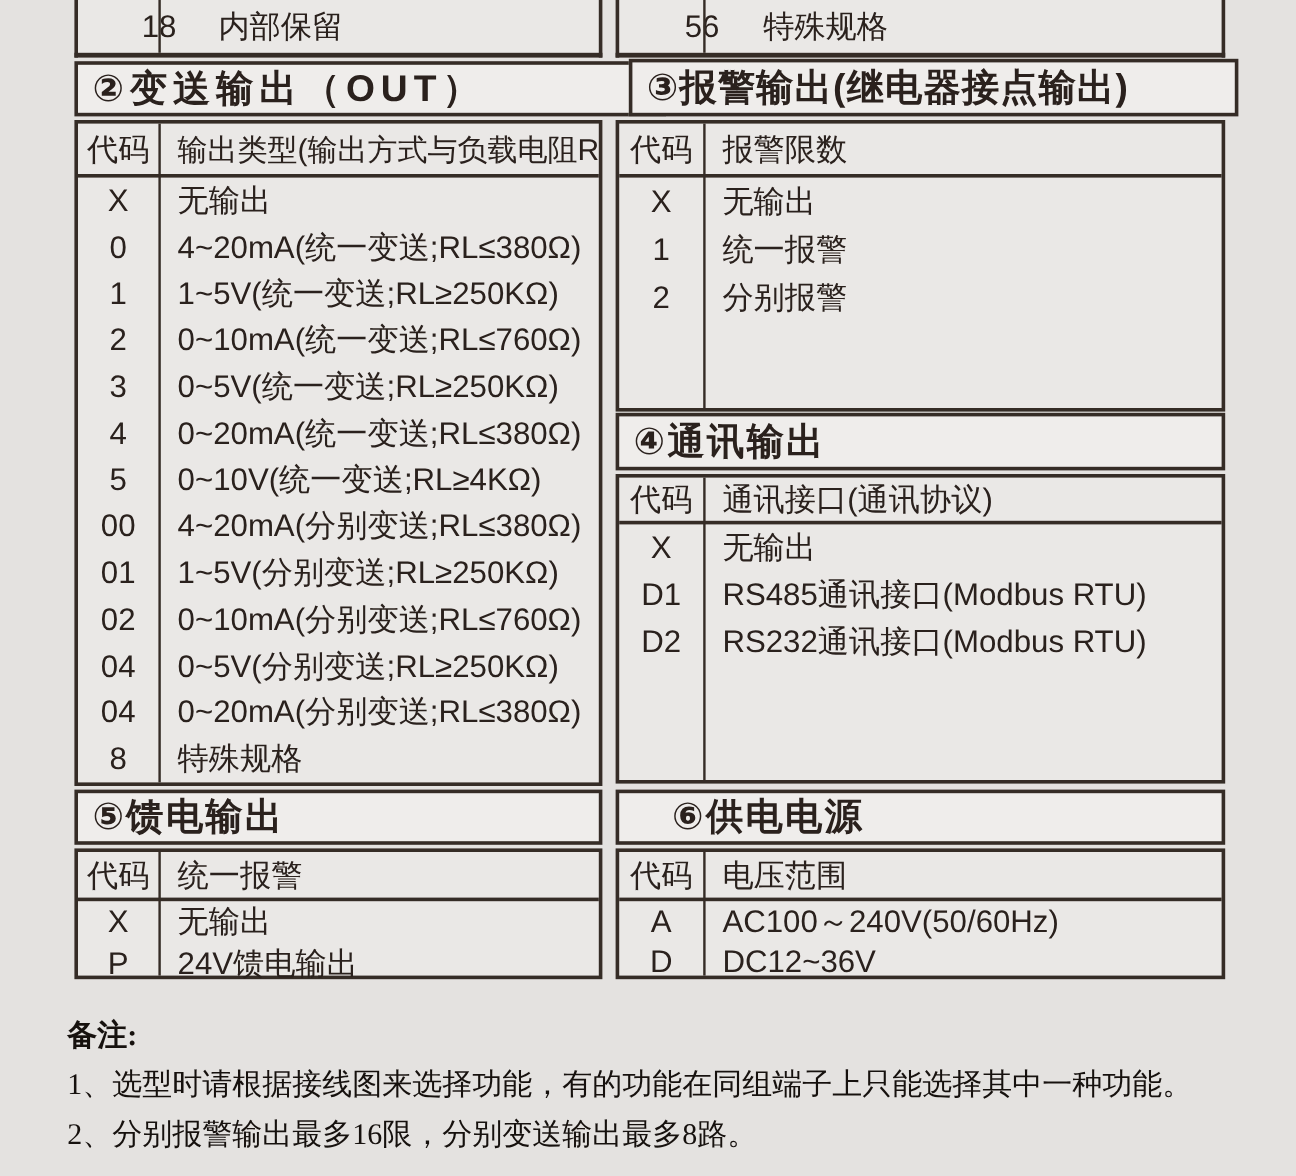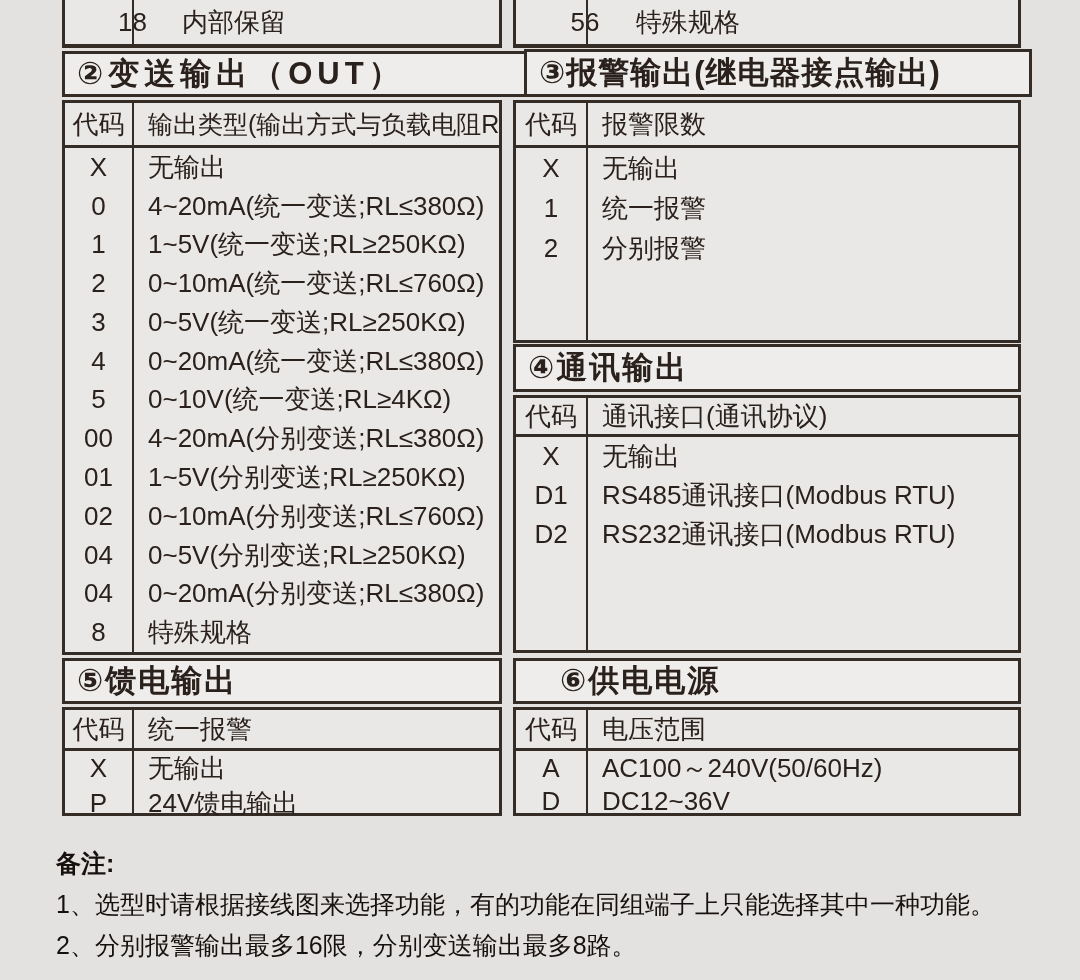--- a/index.html
+++ b/index.html
@@ -70,21 +70,21 @@
   #b7{left:513px;top:658px;width:508px;height:46px;letter-spacing:2px;padding-left:44px;}
   #t7{left:513px;top:707px;width:508px;height:109px;display:flex;flex-direction:column;}
   #t7 .hrow{height:41px;flex:0 0 auto;}
   #t7 .rows{flex:1;display:flex;flex-direction:column;}
   #t7 .rows .row{flex:1;}
 
   
   .notes{
     position:absolute;left:56px;top:843px;width:1010px;
     font-size:25px;font-weight:500;color:var(--noteink,#16110e);
-    line-height:41px;white-space:nowrap;
+    line-height:41px;white-space:nowrap;font-family:Liberation Serif, serif;
   }
   .notes .note-label{font-weight:600;}
 </style>
 </head>
 <body>
 
 <div class="canvas">
 
   <div class="tbl t-top left-col" id="t1">
     <span class="vline"></span>

